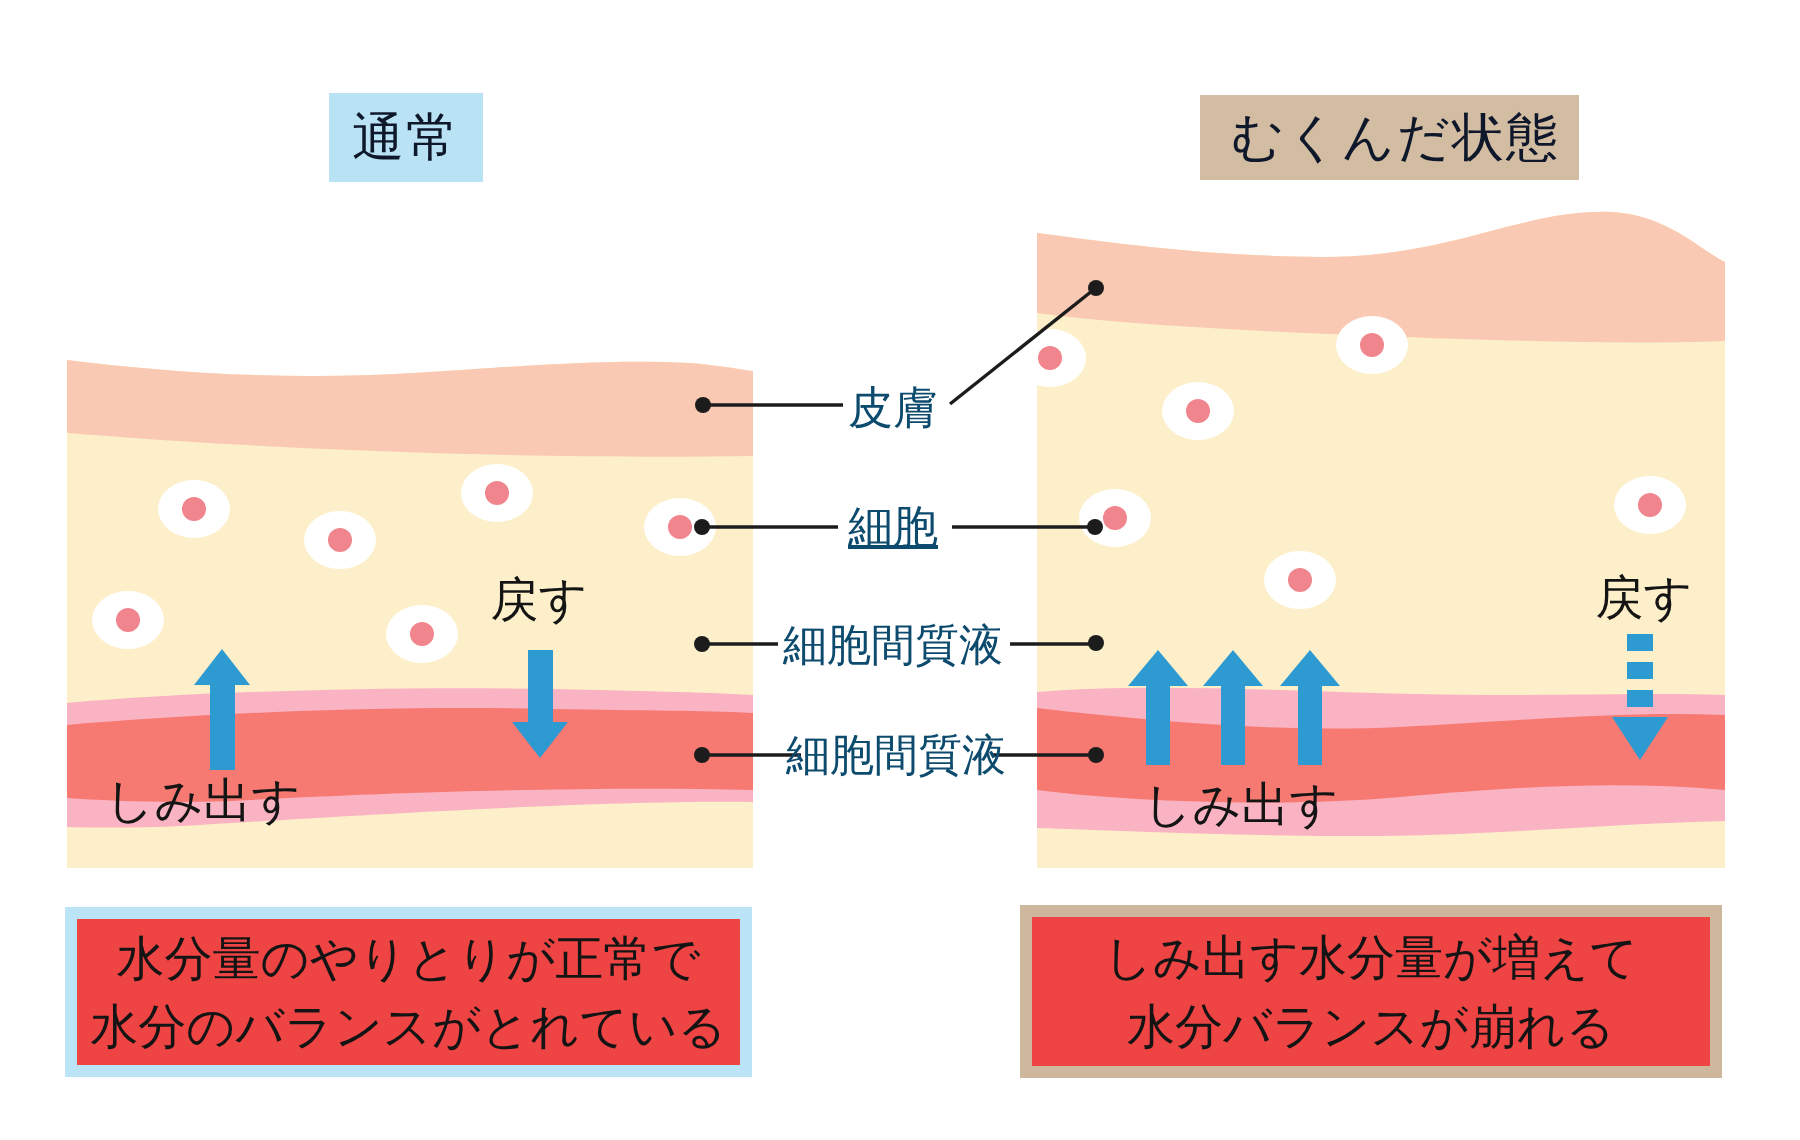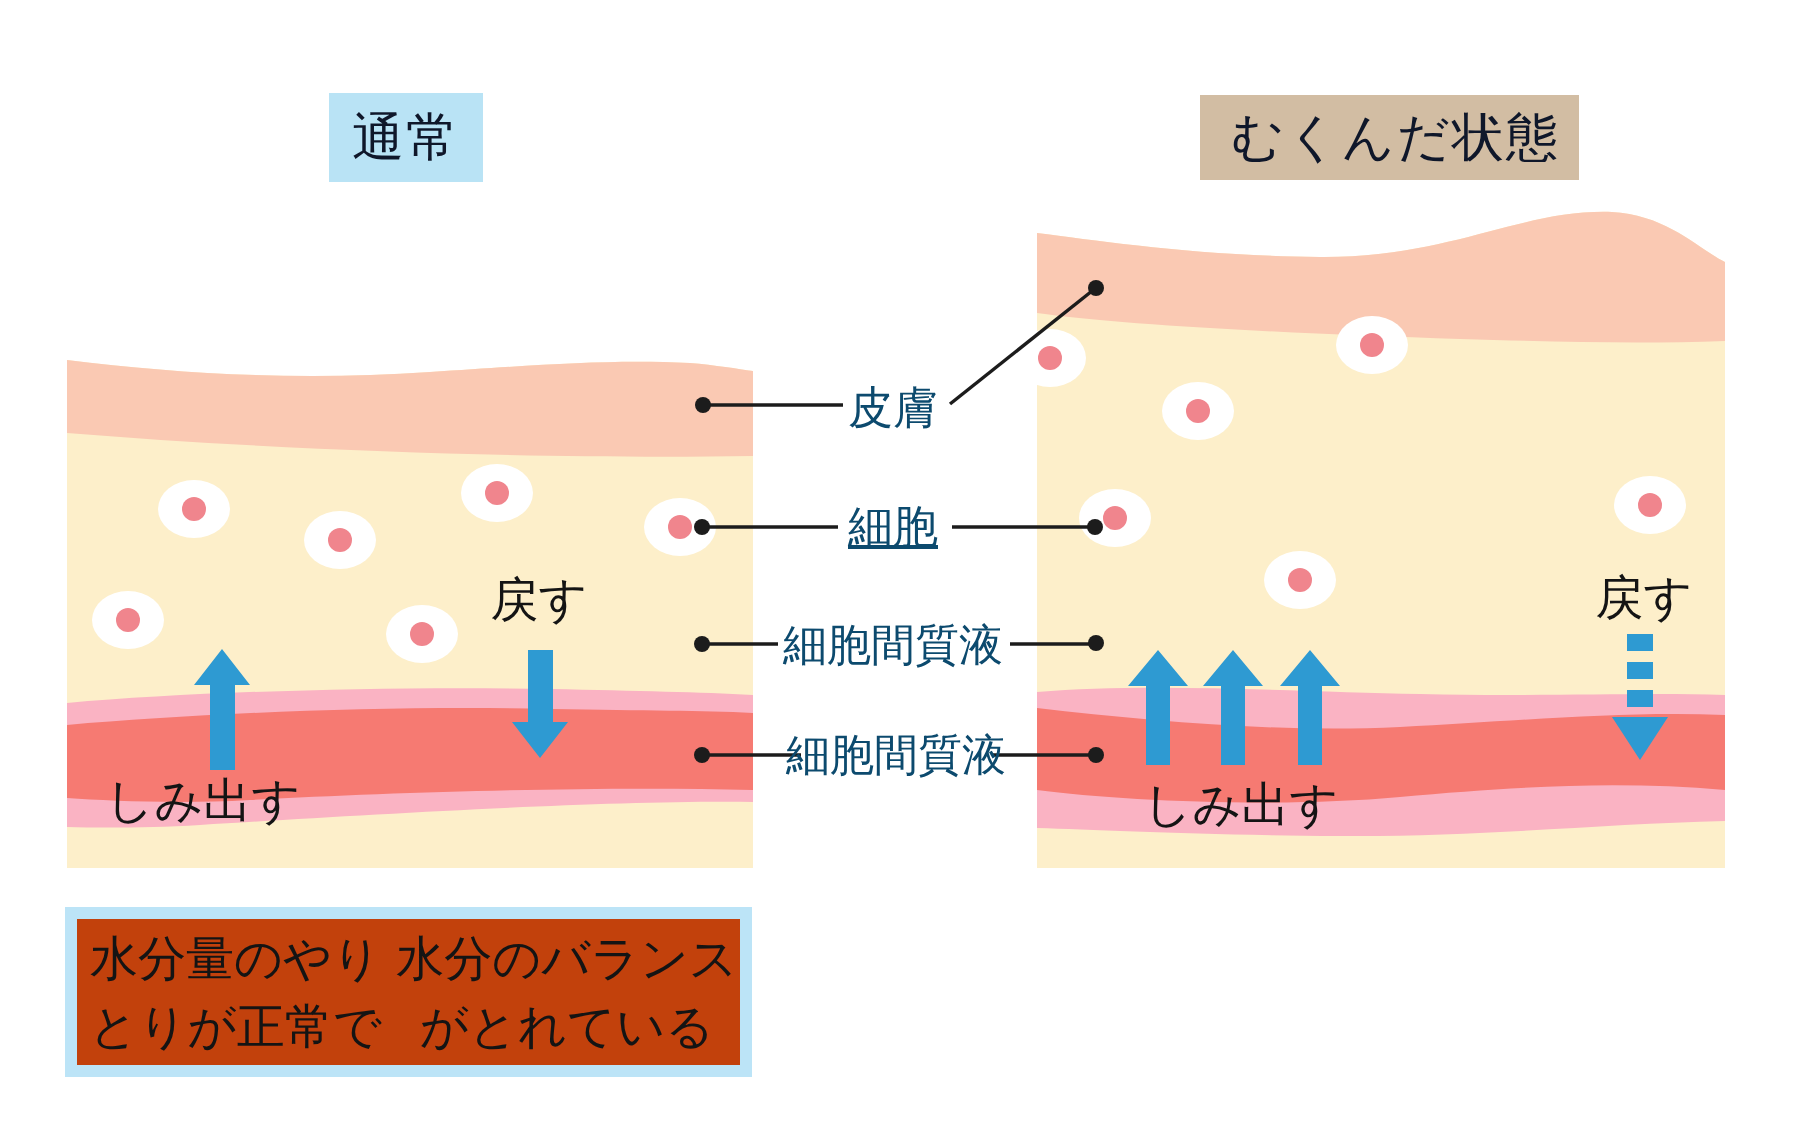--- a/index.html
+++ b/index.html
@@ -17,22 +17,22 @@
   .title-box{
     display:flex;align-items:center;justify-content:center;
     font-size:52px;letter-spacing:2px;color:#0f172a;margin-top:20px;
   }
   #title-left{left:329px;top:73px;width:154px;height:89px;background:#b9e3f5;}
   #title-right{left:1200px;top:75px;width:367px;height:85px;background:#d2bda3;padding-left:12px;}
   .layer-label{font-size:45px;color:#0c4a6e;}
   .layer-label.small{font-size:44px;}
   .flow-label{font-size:48px;color:#141414;}
   .caption-box{
-    box-sizing:border-box;background:#c2410c;
-    display:flex;flex-direction:row;align-items:center;justify-content:center;
+    box-sizing:border-box;background:#ef4444;
+    display:flex;flex-direction:column;align-items:center;justify-content:center;
     text-align:center;font-size:48px;line-height:1.42;color:#141414;
   }
   #caption-left{left:65px;top:907px;width:687px;height:170px;border:12px solid #bce4f7;}
   #caption-right{left:1020px;top:905px;width:702px;height:173px;border:12px solid #cdb79d;}
 </style>
 </head>
 <body>
 
 <div id="canvas">
 
@@ -154,14 +154,18 @@
   <div class="abs center-xy flow-label" style="left:203px;top:801px;">しみ出す</div>
   <div class="abs center-xy flow-label" style="left:539px;top:600px;">戻す</div>
 
   <div class="abs center-xy flow-label" style="left:1241px;top:805px;">しみ出す</div>
   <div class="abs center-xy flow-label" style="left:1644px;top:598px;">戻す</div>
 
   <div id="caption-left" class="abs caption-box">
     <div>水分量のやりとりが正常で</div>
     <div>水分のバランスがとれている</div>
   </div>
+  <div id="caption-right" class="abs caption-box">
+    <div>しみ出す水分量が増えて</div>
+    <div>水分バランスが崩れる</div>
+  </div>
 
 </div>
 
 </body></html>

